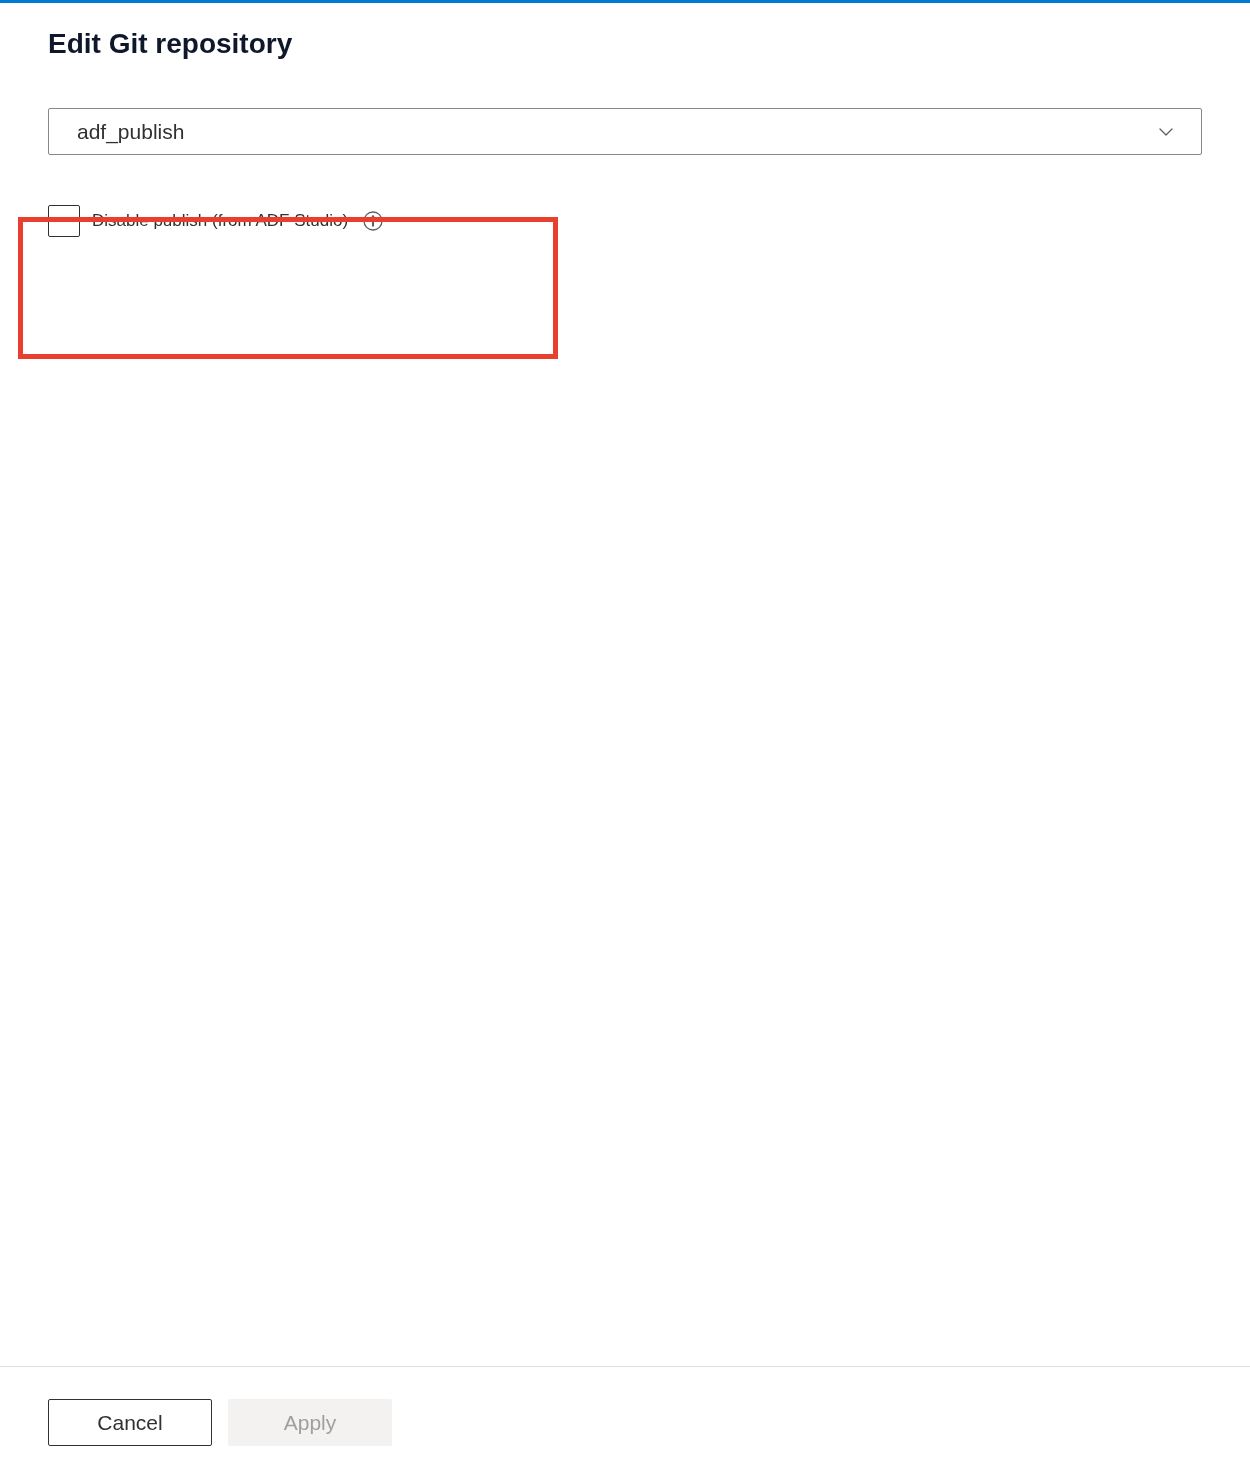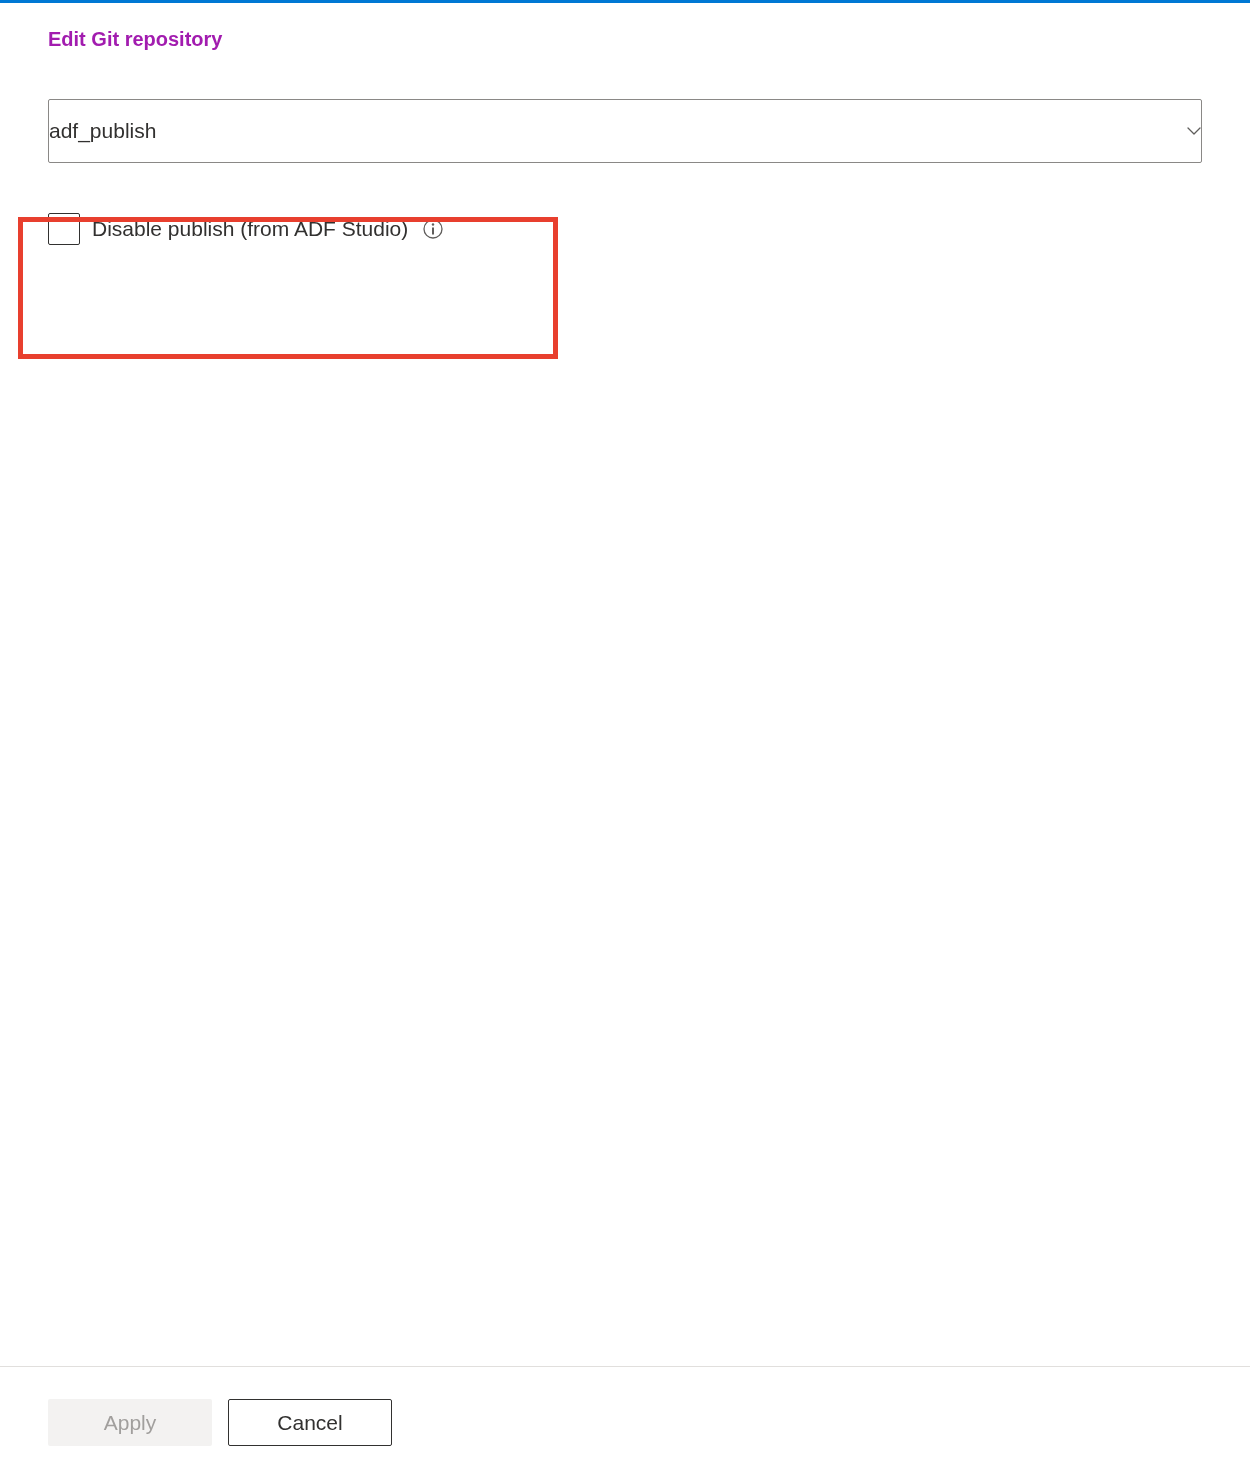--- a/index.html
+++ b/index.html
@@ -12,41 +12,41 @@
       width: 1250px;
       height: 1478px;
       background: #ffffff;
       position: relative;
       border-top: 3px solid #0078d4;
     }
     .main-content {
       padding: 25px 48px 0 48px;
     }
     .page-title {
-      font-size: 20px;
+      font-size: 28px;
       font-weight: 600;
-      color: #a21caf;
+      color: #0f172a;
       margin-bottom: 48px;
     }
     .field-label {
       font-size: 21px;
       font-weight: 600;
       color: #1a1a1a;
       margin-bottom: 16px;
     }
     .dropdown {
       width: 100%;
-      height: 64px;
+      height: 47px;
       border: 1px solid #8a8886;
       border-radius: 2px;
       background: #ffffff;
       display: flex;
       align-items: center;
       justify-content: space-between;
-      padding: 0 0;
+      padding: 0 28px;
       cursor: pointer;
     }
     .dropdown-value {
       font-size: 21px;
       color: #323130;
       font-weight: 400;
     }
     .chevron-down {
       width: 14px;
       height: 14px;
@@ -72,21 +72,21 @@
     .checkbox {
       width: 32px;
       height: 32px;
       border: 1px solid #323130;
       border-radius: 2px;
       background: #ffffff;
       cursor: pointer;
       flex-shrink: 0;
     }
     .checkbox-label {
-      font-size: 21px;
+      font-size: 17px;
       color: #323130;
       font-weight: 400;
     }
     .info-icon {
       width: 20px;
       height: 20px;
       flex-shrink: 0;
       margin-left: 3px;
     }
     .footer {
@@ -144,15 +144,15 @@
         <circle cx="10" cy="5.5" r="1.2" fill="#605e5c"></circle>
         <rect x="9" y="8.5" width="2" height="7" fill="#605e5c"></rect>
       </svg>
     </div>
   </div>
 </div>
 
 <div class="highlight-box"></div>
 
 <div class="footer">
+  <button class="btn btn-cancel">Cancel</button>
   <button class="btn btn-apply">Apply</button>
-  <button class="btn btn-cancel">Cancel</button>
 </div>
 
 </body></html>

